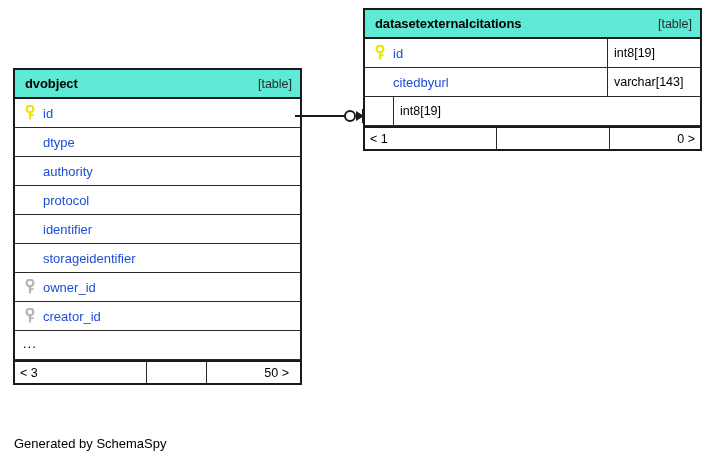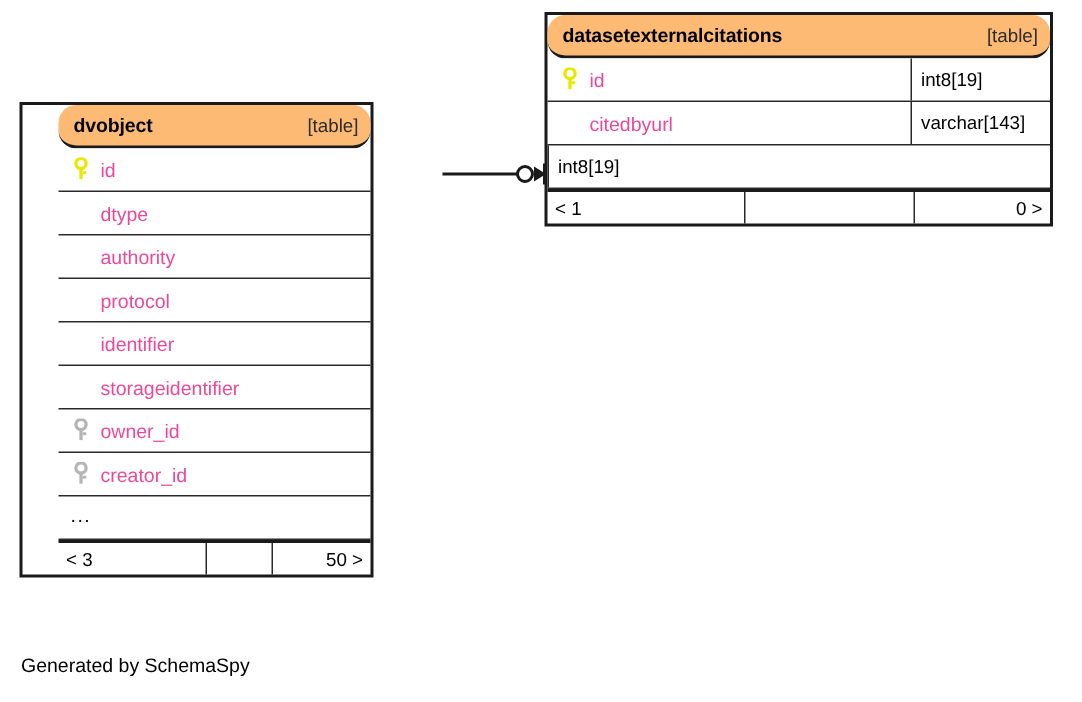--- a/index.html
+++ b/index.html
@@ -26,27 +26,26 @@
   .table-box {
     position: absolute;
     box-sizing: border-box;
     border: 2px solid #1a1a1a;
     background: #ffffff;
   }
 
   .table-header {
     box-sizing: border-box;
     height: 29px;
-    background: #fdba74;
+    background: #5eead4;
     border-bottom: 2px solid #1a1a1a;
     display: flex;
     align-items: center;
     justify-content: space-between;
     padding: 0 8px 0 10px;
-    border-radius: 12px;
   }
   .table-title {
     font-size: 13px;
     font-weight: bold;
     color: #000000;
     letter-spacing: -0.1px;
   }
   .table-tag {
     font-size: 12.5px;
     color: #2b2b2b;
@@ -71,24 +70,25 @@
   }
   .col-type-cell {
     box-sizing: border-box;
     display: flex;
     align-items: center;
     padding-left: 6px;
     border-left: 1px solid #2a2a2a;
     font-size: 12.5px;
     color: #000000;
     white-space: nowrap;
+    margin-left: 28px;
   }
   .col-label {
     font-size: 13px;
-    color: #ec4899;
+    color: #1d4ed8;
     white-space: nowrap;
   }
   .col-ellipsis {
     font-size: 13px;
     color: #000000;
     letter-spacing: 1px;
     line-height: 1;
     padding-bottom: 4px;
   }
 
@@ -121,22 +121,21 @@
     color: #000000;
   }
   .footer-left   { justify-content: flex-start; padding-left: 5px; }
   .footer-mid    { justify-content: center; border-left: 1px solid #2a2a2a; border-right: 1px solid #2a2a2a; }
   .footer-right  { justify-content: flex-end;  padding-right: 5px; }
 
   
   #table-dvobject {
     left: 13px;
     top: 68px;
-    width: 236px;
-    padding-left: 24px;
+    width: 289px;
   }
   #table-dvobject .footer-left  { width: 131px; }
   #table-dvobject .footer-mid   { width: 61px; }
   #table-dvobject .footer-right { width: 87px; }
 
   #table-datasetexternalcitations {
     left: 363px;
     top: 8px;
     width: 339px;
   }

